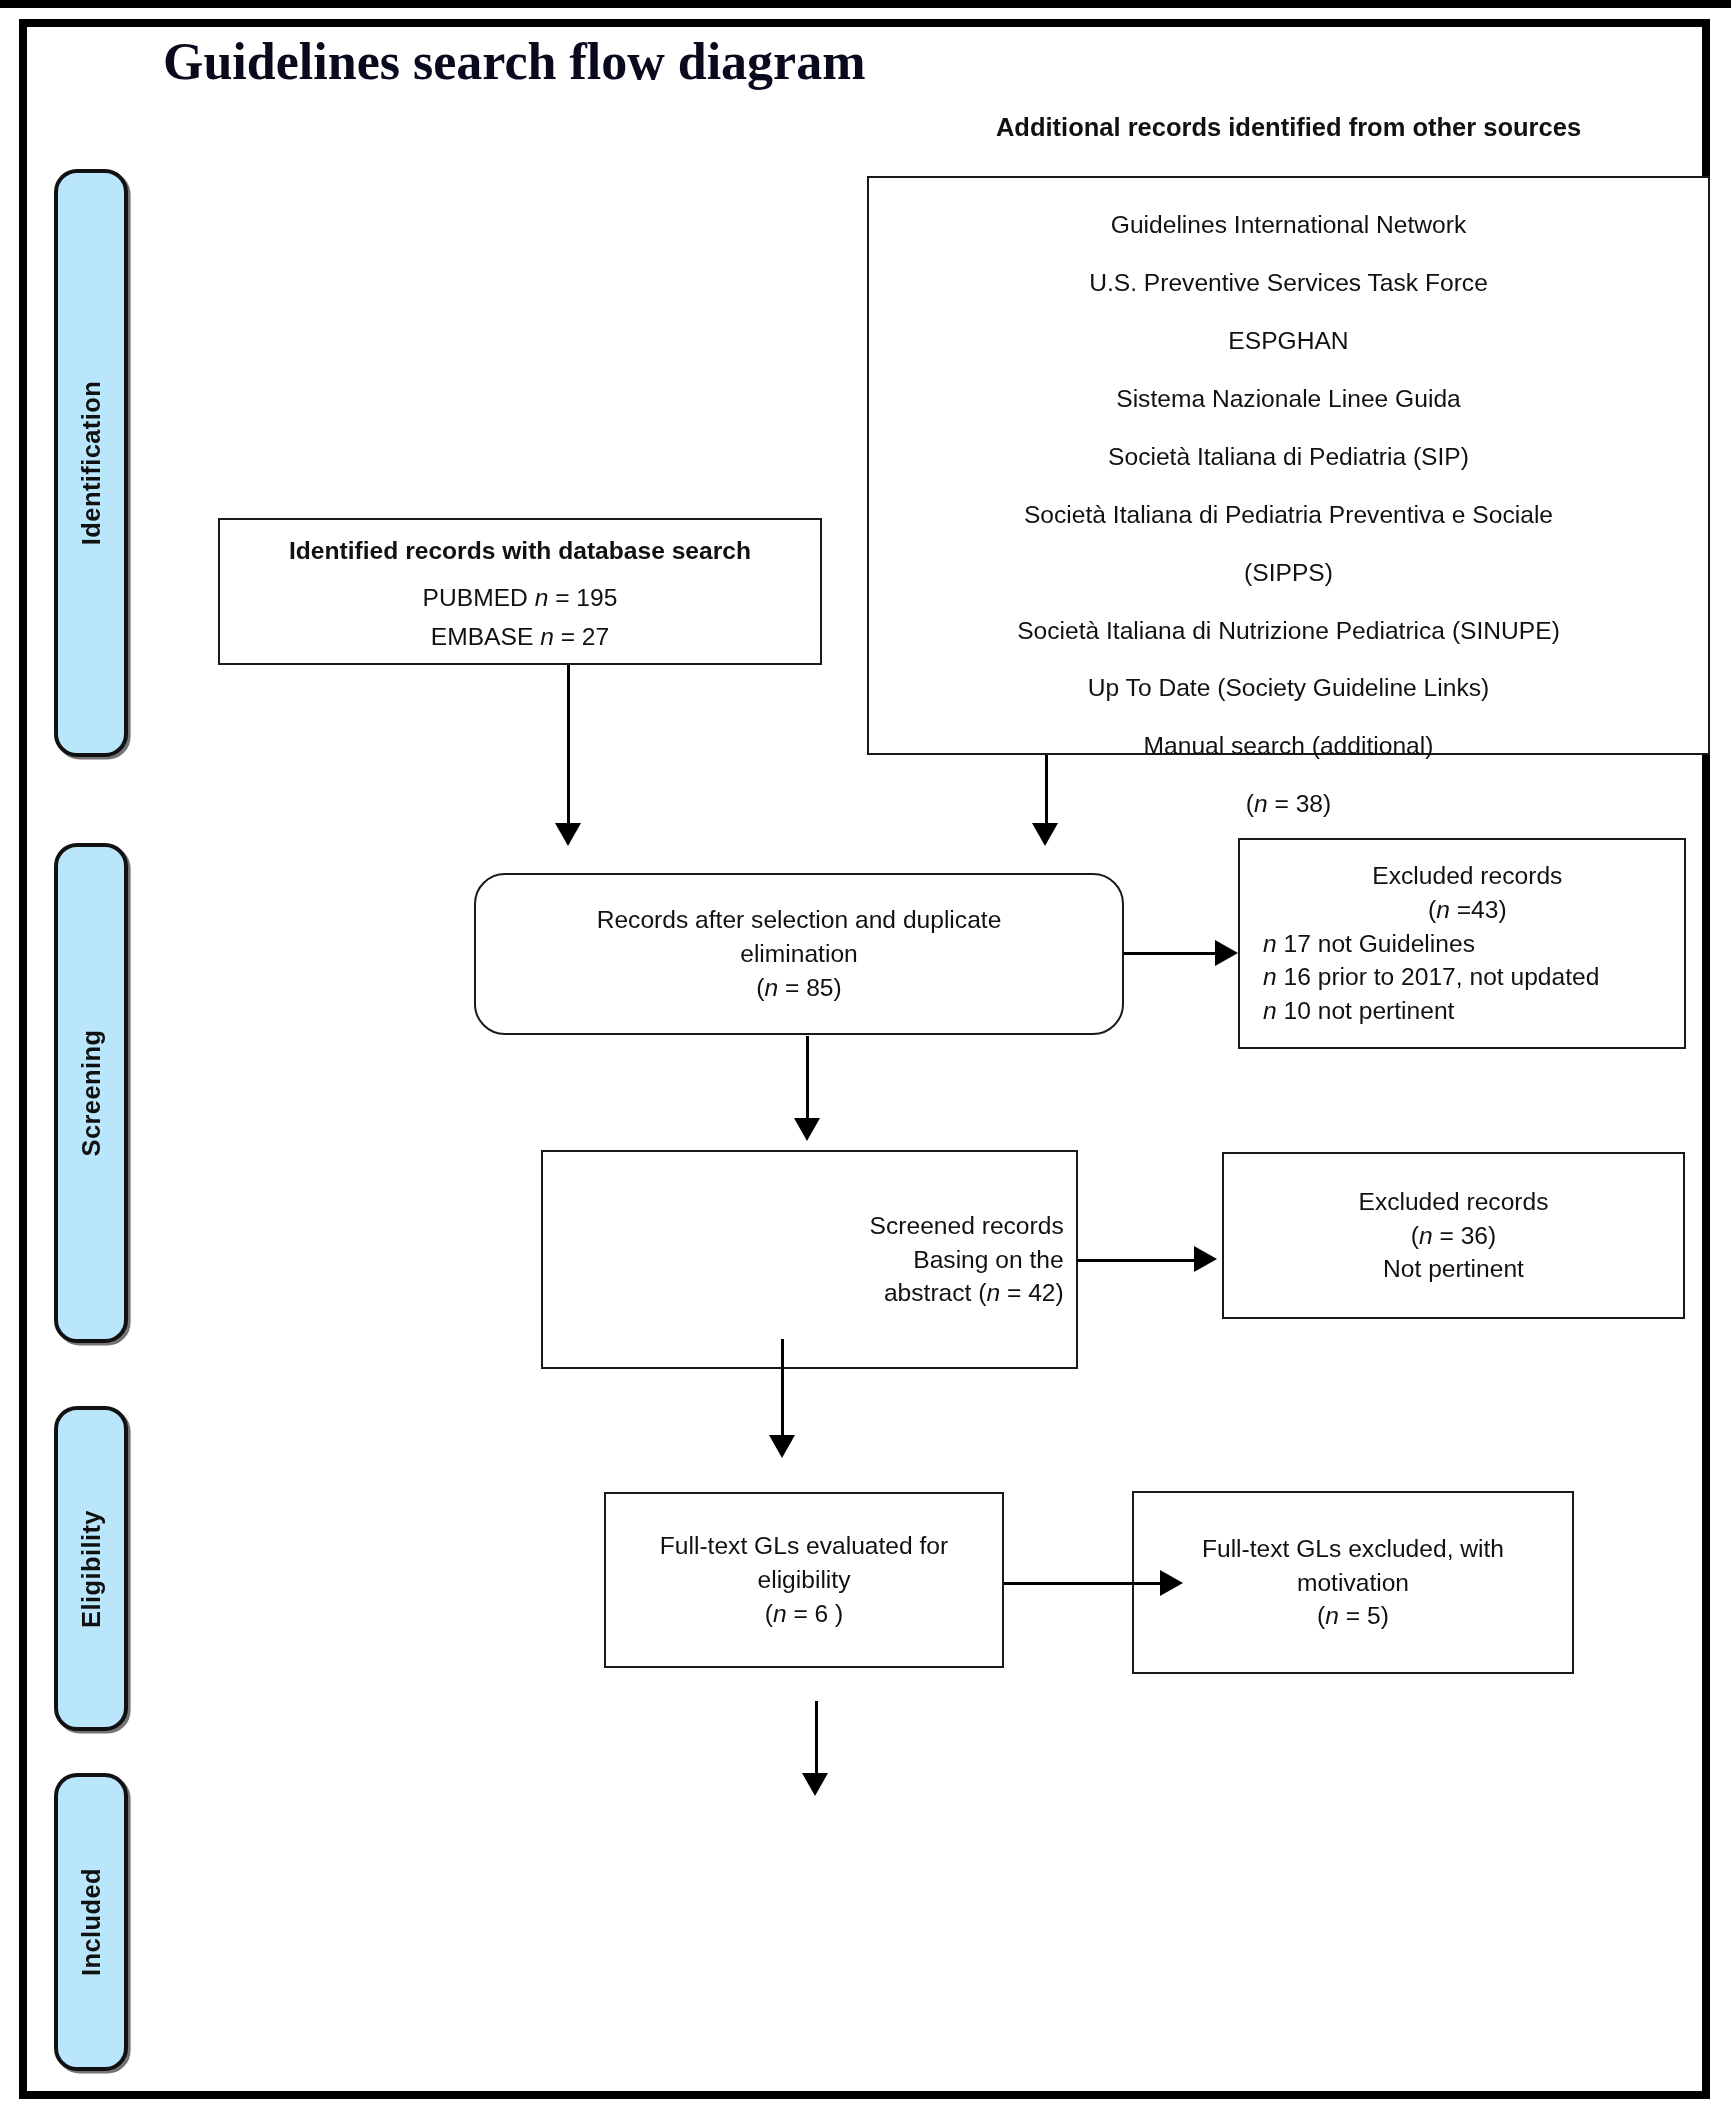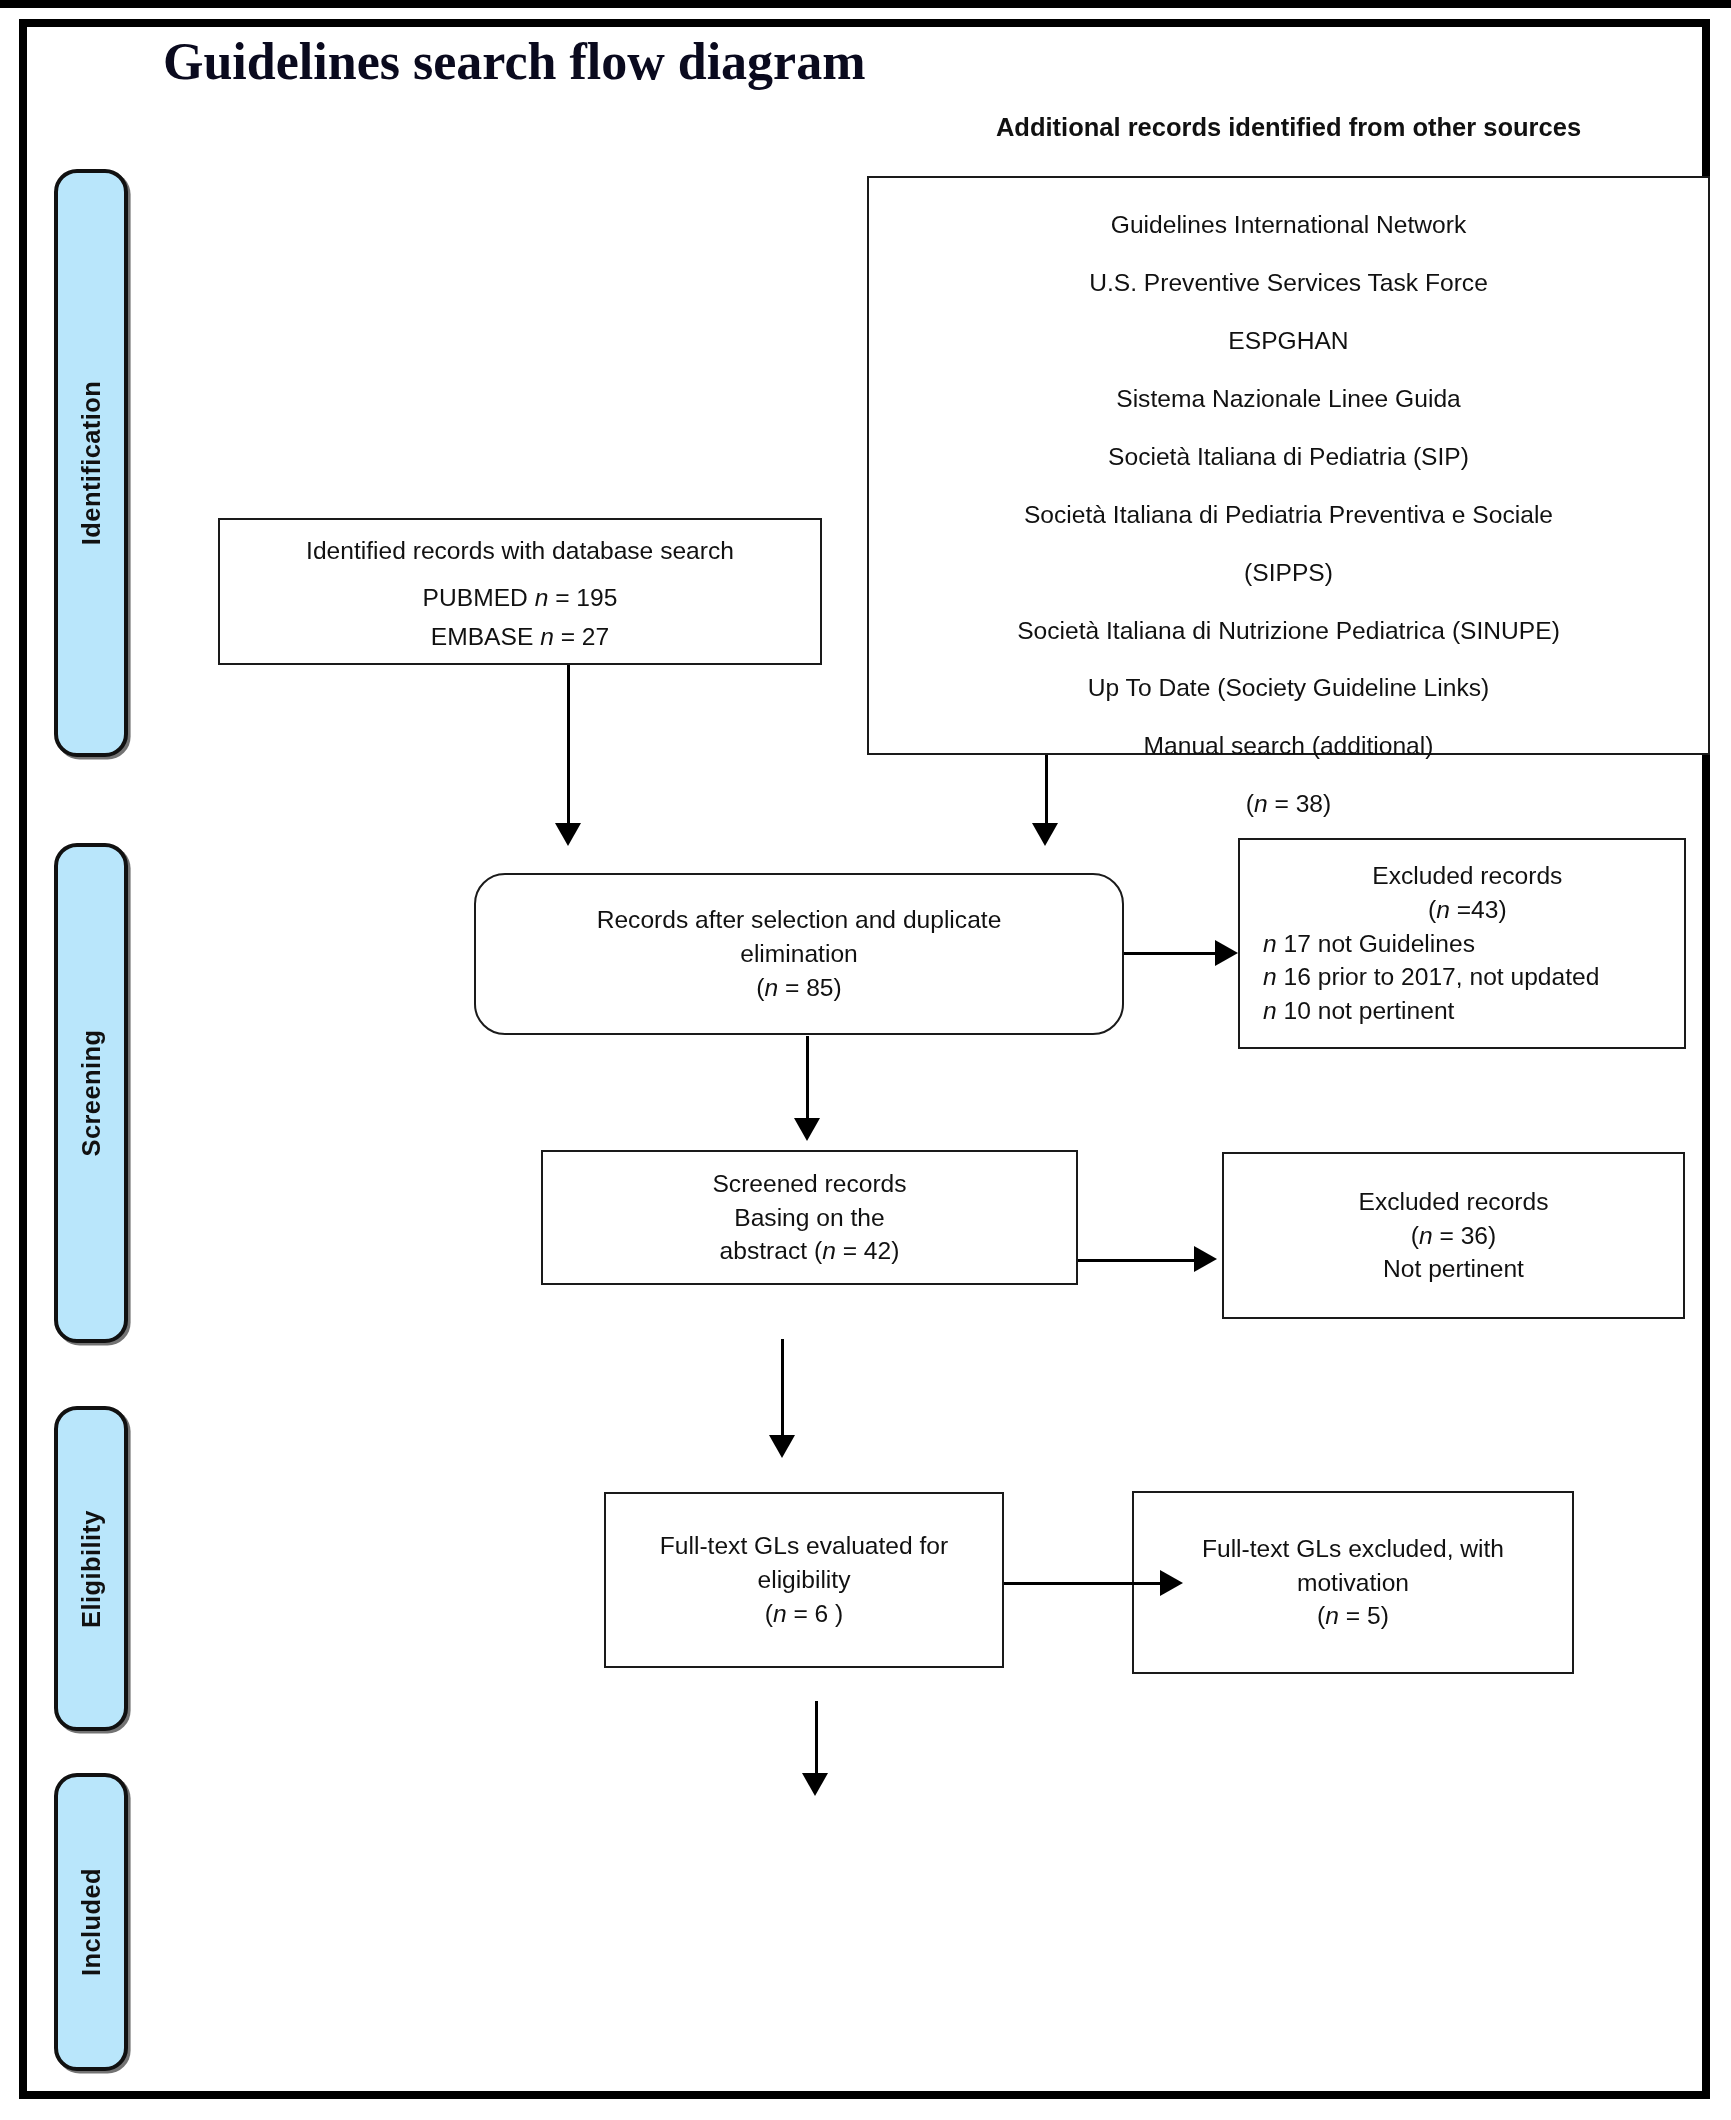--- a/index.html
+++ b/index.html
@@ -98,34 +98,34 @@
   #box-other-sources .hdr {
     font-weight: bold;
     font-size: 25.5px;
     margin-bottom: 39px;
   }
   #box-other-sources .src { white-space: nowrap; }
 
   #box-database {
     left: 218px; top: 518px; width: 604px; height: 147px;
   }
-  #box-database .hdr { font-weight: normal; margin-bottom: 7px; }
+  #box-database .hdr { font-weight: bold; margin-bottom: 7px; }
   #box-database .ln { margin-top: 5.3px; }
 
   #box-after-selection {
     left: 474px; top: 873px; width: 650px; height: 162px; border-radius: 31px;
   }
   #box-excluded-1 {
     left: 1238px; top: 838px; width: 448px; height: 211px;
     align-items: stretch; text-align: left; padding-left: 23px;
   }
   #box-excluded-1 .ctr { text-align: center; }
 
   #box-screened {
-    left: 541px; top: 1150px; width: 537px; height: 135px;
+    left: 541px; top: 1150px; width: 537px; height: 219px; align-items: flex-end;
   }
   #box-excluded-2 {
     left: 1222px; top: 1152px; width: 463px; height: 167px;
   }
   #box-fulltext-eval {
     left: 604px; top: 1492px; width: 400px; height: 176px;
   }
   #box-fulltext-excl {
     left: 1132px; top: 1491px; width: 442px; height: 183px;
   }

